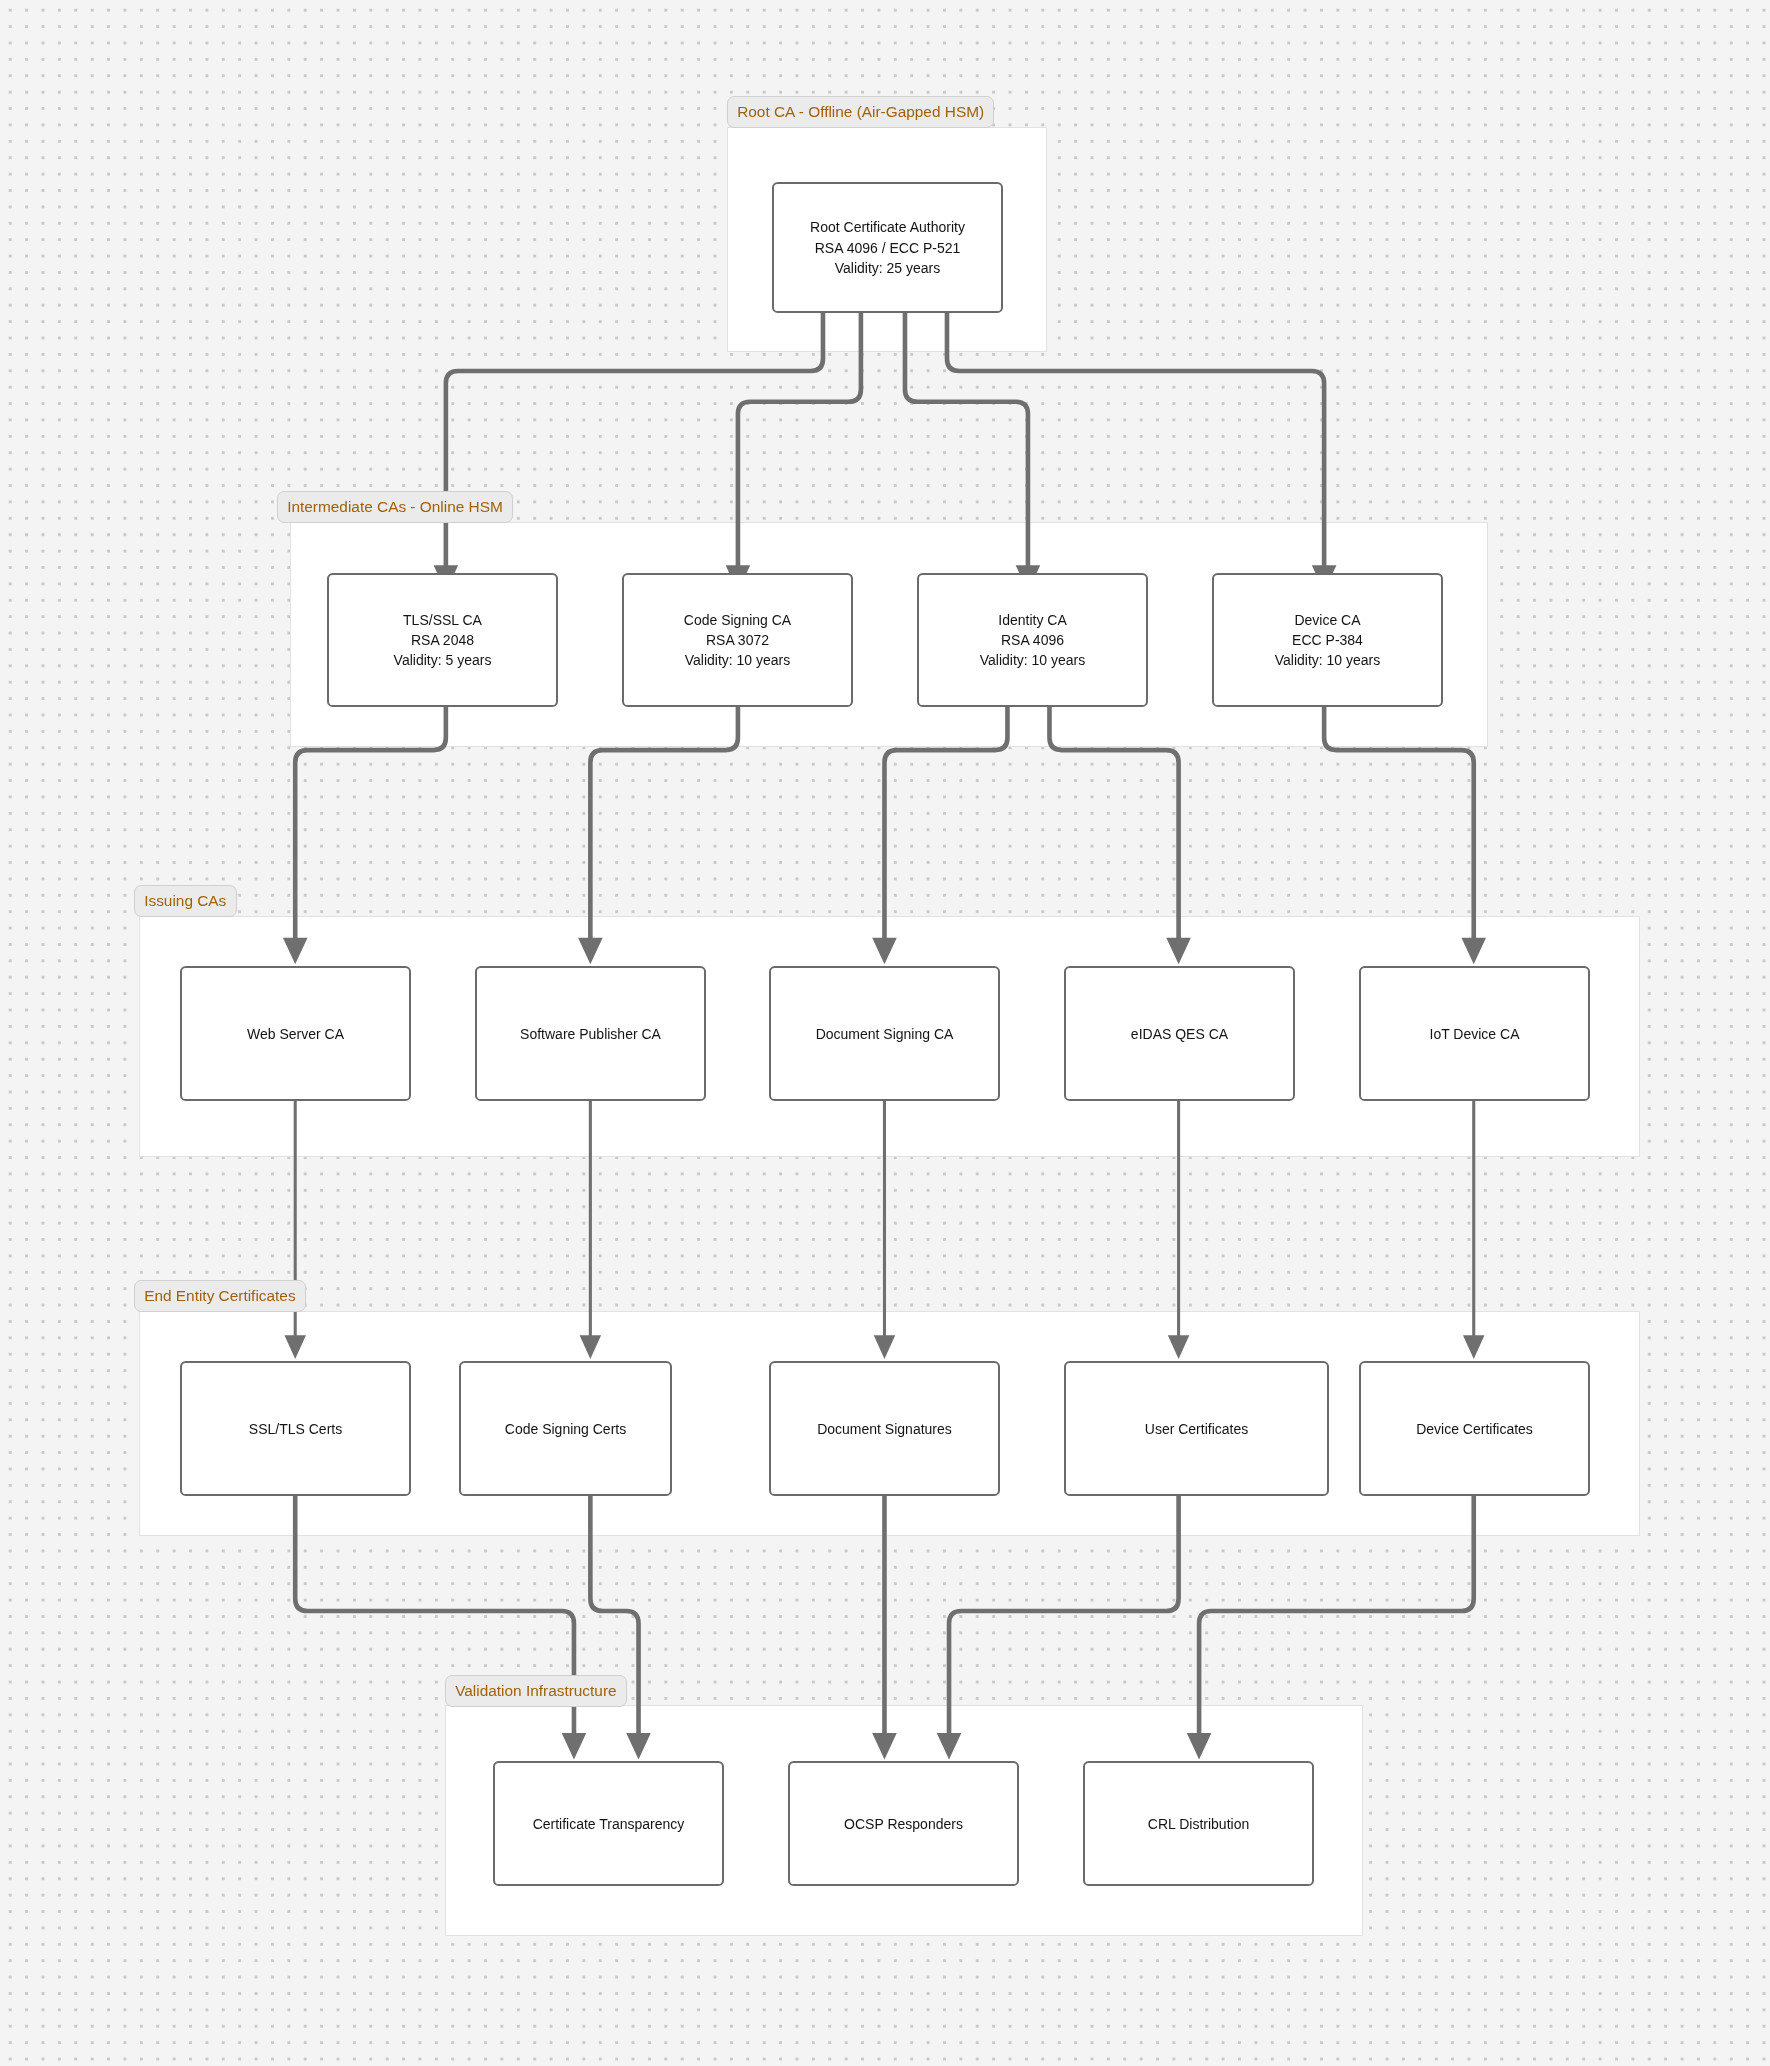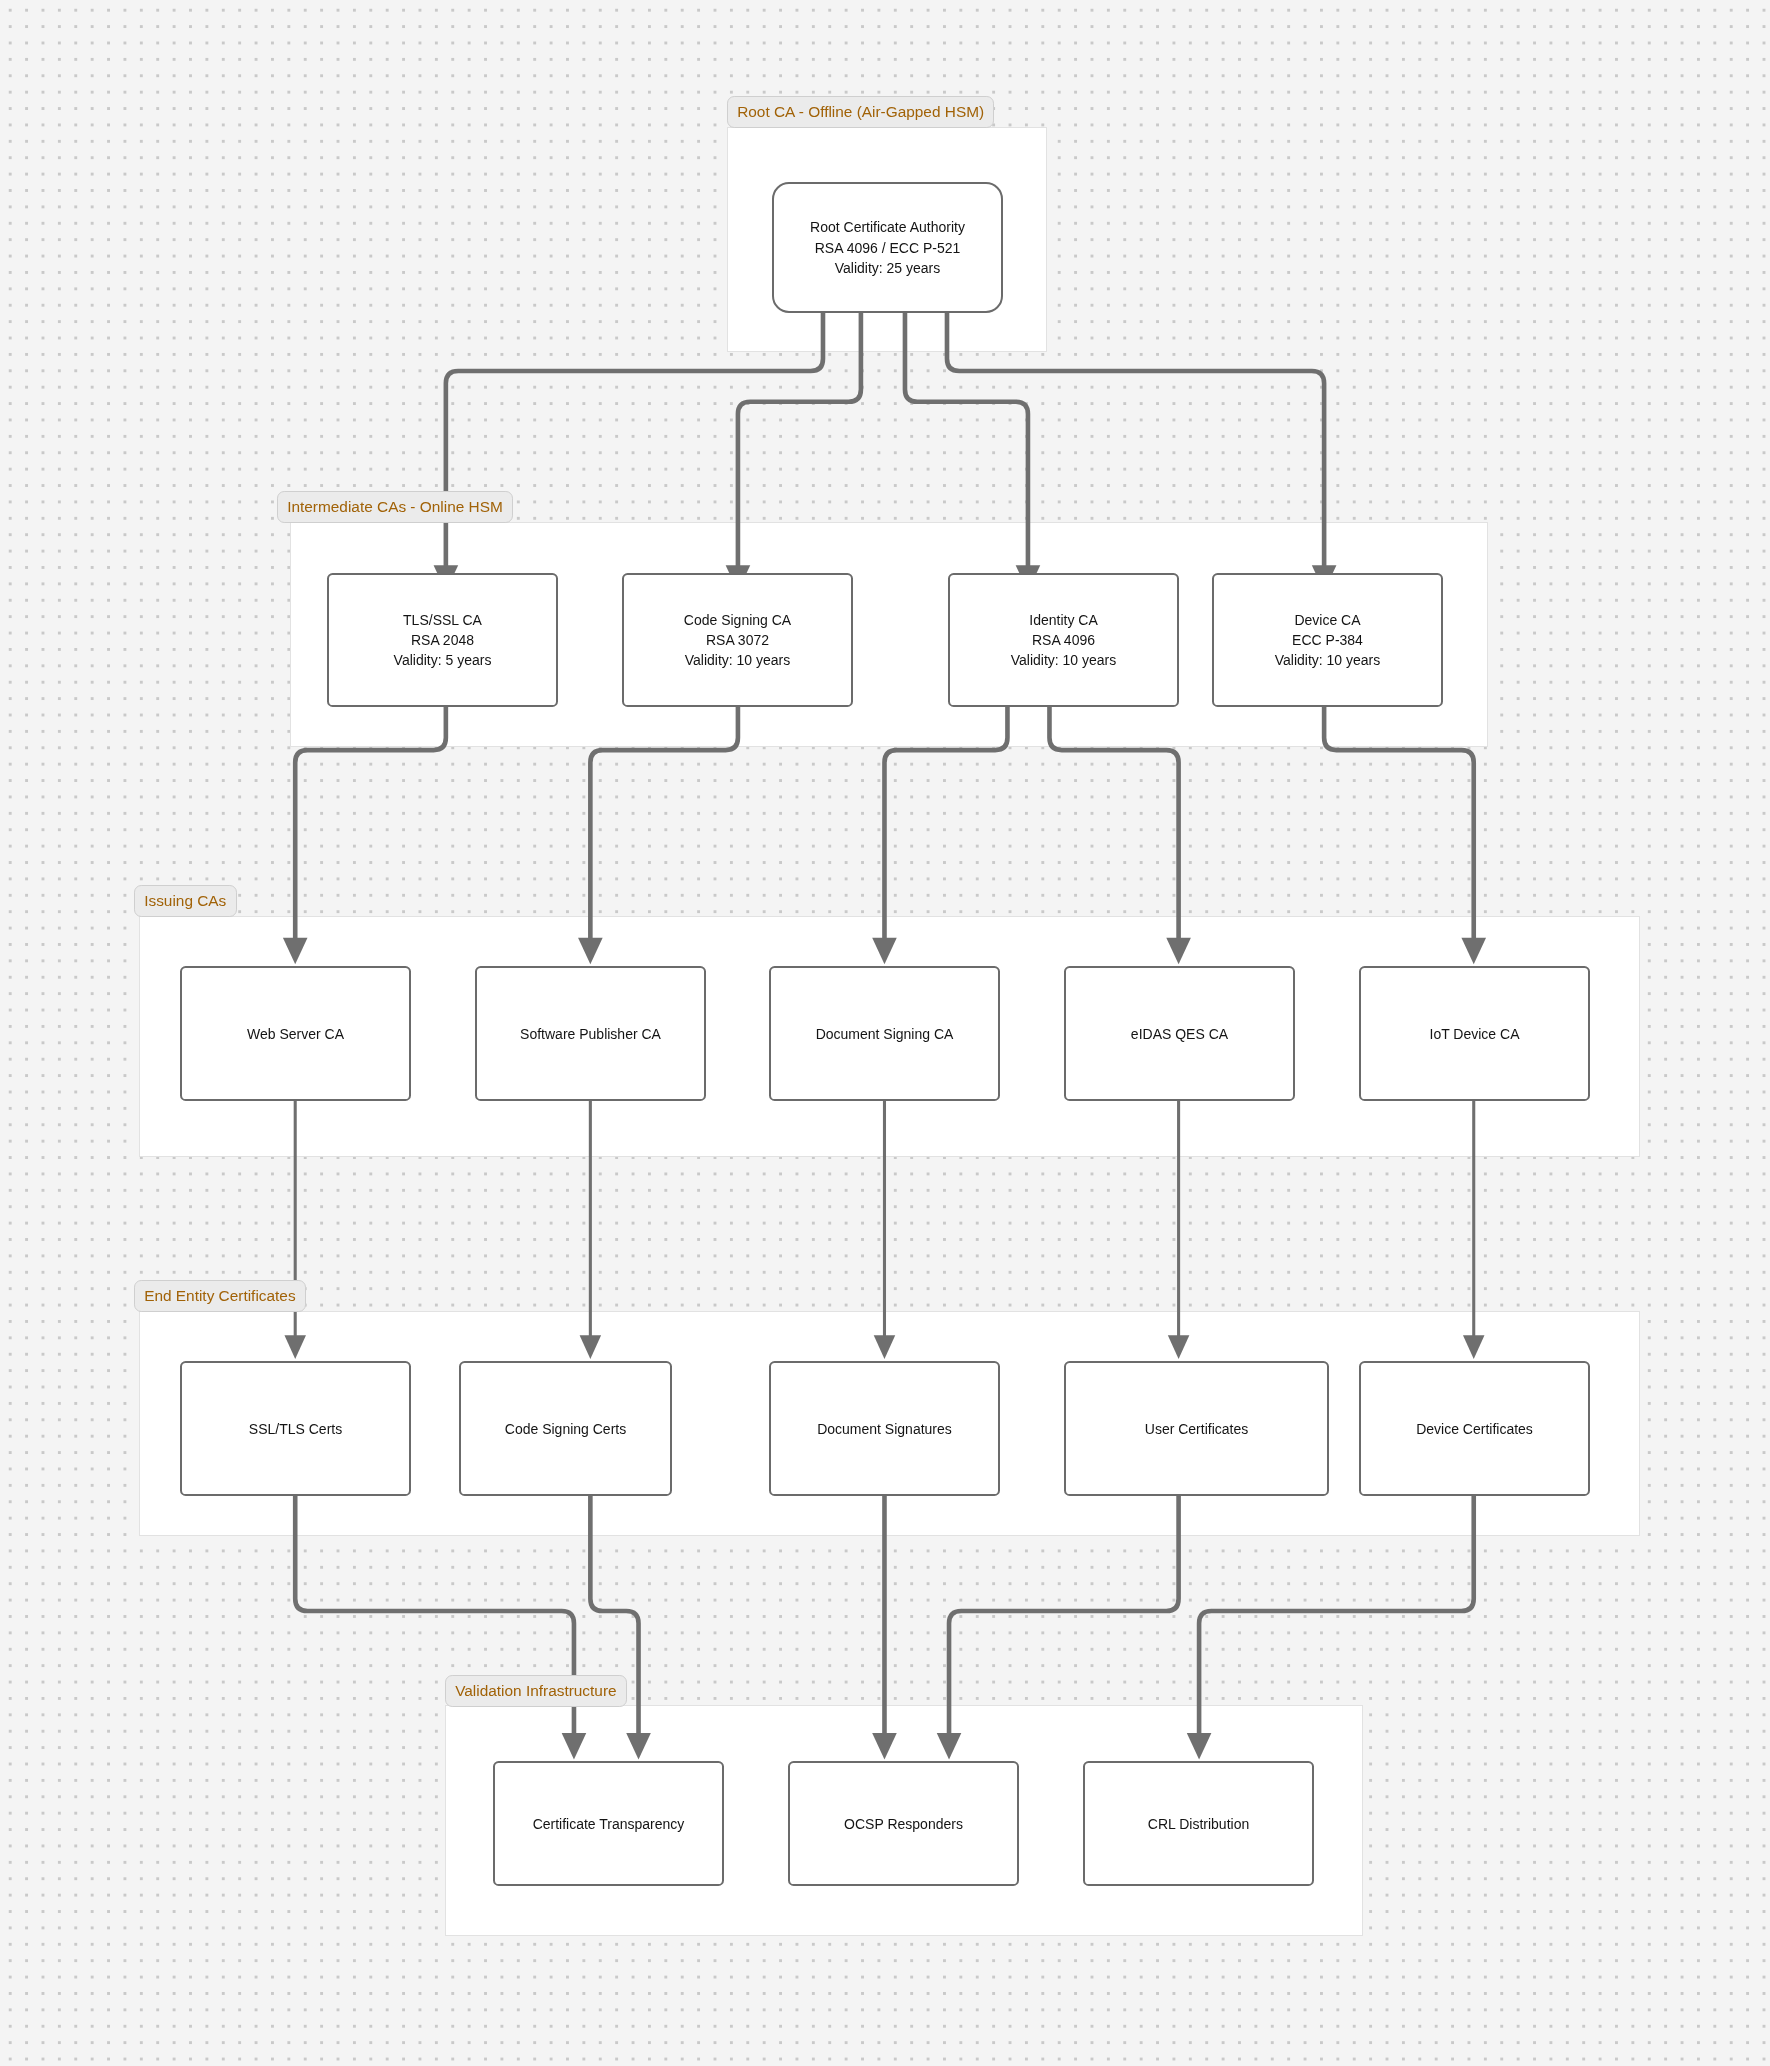--- a/index.html
+++ b/index.html
@@ -152,39 +152,39 @@
   <div class="pill" style="left:727px;top:96px;">Root CA - Offline (Air-Gapped HSM)</div>
 
   <div class="pill" style="left:277px;top:491px;">Intermediate CAs - Online HSM</div>
 
   <div class="pill" style="left:134px;top:885px;">Issuing CAs</div>
 
   <div class="pill" style="left:134px;top:1280px;">End Entity Certificates</div>
 
   <div class="pill" style="left:445px;top:1675px;">Validation Infrastructure</div>
 
-  <div class="node" style="left:772px;top:182px;width:231px;height:131px;border-radius:17px;">
+  <div class="node" style="left:772px;top:182px;width:231px;height:131px;">
     <span class="ln">Root Certificate Authority</span>
     <span class="ln">RSA 4096 / ECC P-521</span>
     <span class="ln">Validity: 25 years</span>
   </div>
 
   <div class="node" style="left:327px;top:573px;width:231px;height:134px;">
     <span class="ln">TLS/SSL CA</span>
     <span class="ln">RSA 2048</span>
     <span class="ln">Validity: 5 years</span>
   </div>
 
   <div class="node" style="left:622px;top:573px;width:231px;height:134px;">
     <span class="ln">Code Signing CA</span>
     <span class="ln">RSA 3072</span>
     <span class="ln">Validity: 10 years</span>
   </div>
 
-  <div class="node" style="left:917px;top:573px;width:231px;height:134px;margin-left:31px;">
+  <div class="node" style="left:917px;top:573px;width:231px;height:134px;">
     <span class="ln">Identity CA</span>
     <span class="ln">RSA 4096</span>
     <span class="ln">Validity: 10 years</span>
   </div>
 
   <div class="node" style="left:1212px;top:573px;width:231px;height:134px;">
     <span class="ln">Device CA</span>
     <span class="ln">ECC P-384</span>
     <span class="ln">Validity: 10 years</span>
   </div>

